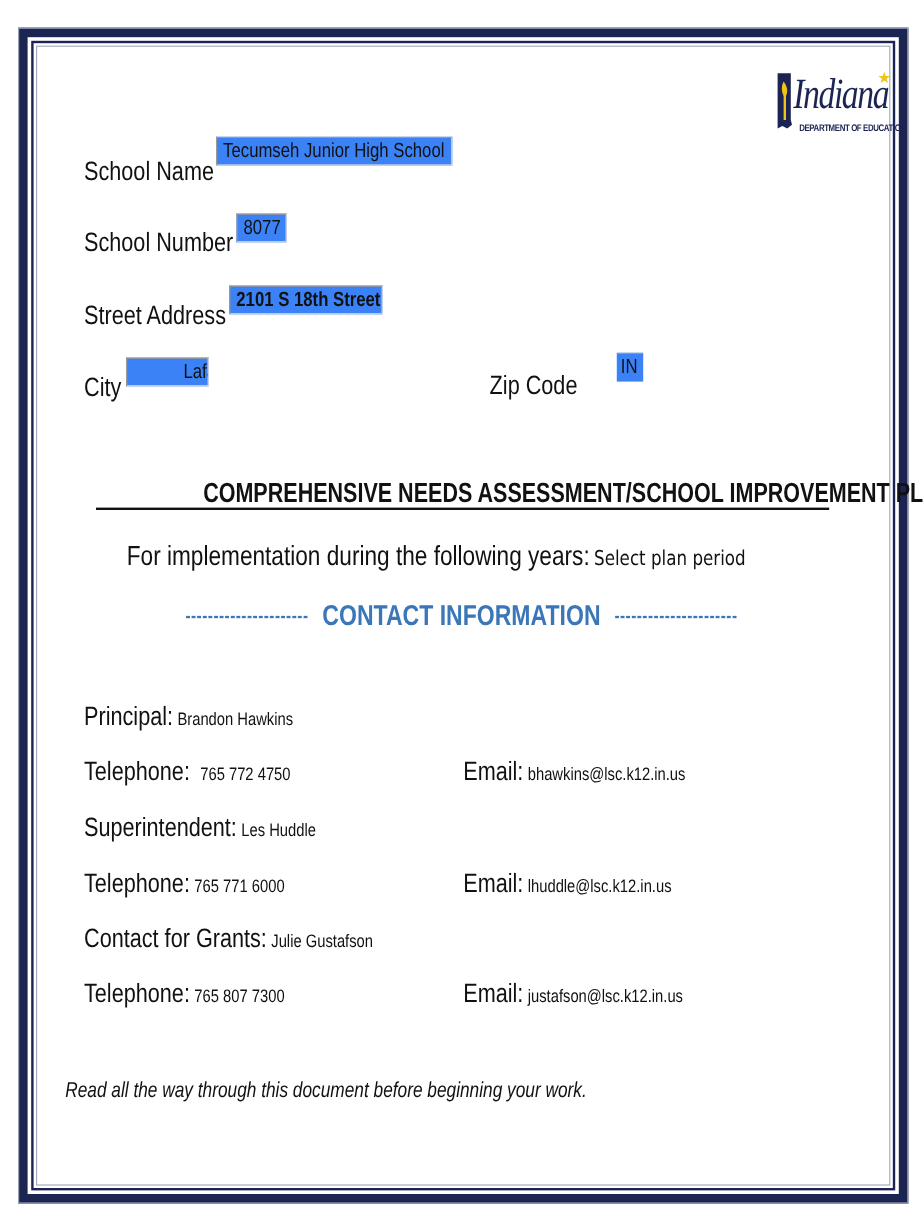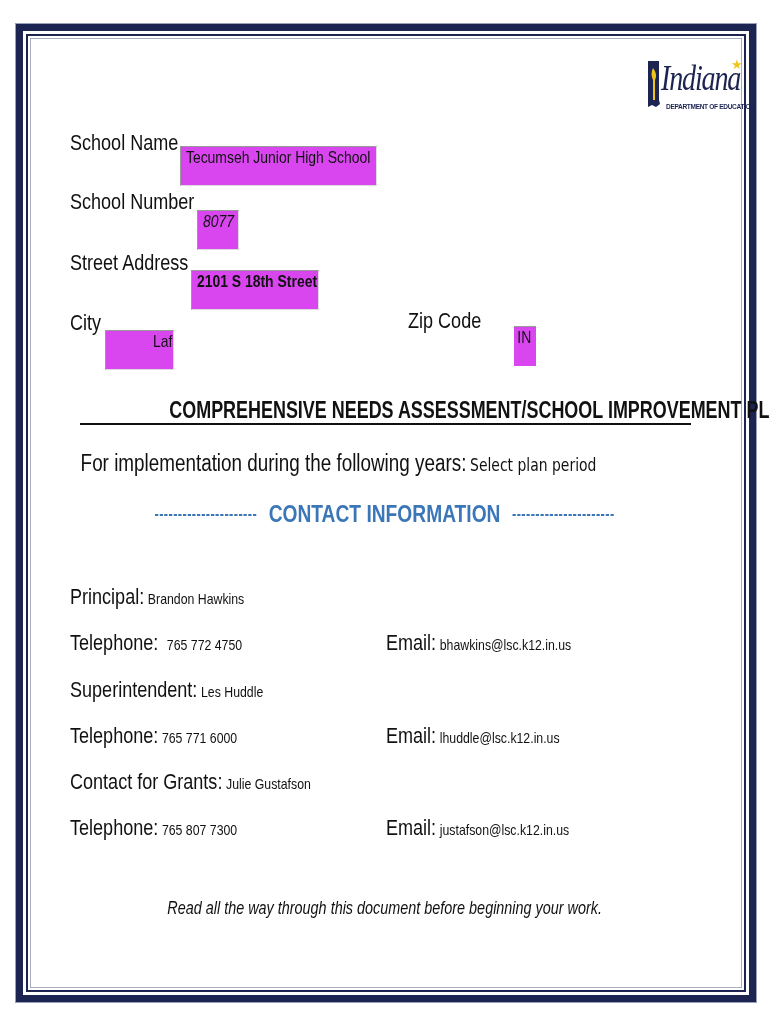--- a/index.html
+++ b/index.html
@@ -38,50 +38,50 @@
     letter-spacing: -0.4px; white-space: nowrap; transform: scaleX(0.82); transform-origin: left top;
   }
 
   .label {
     font-size: 22px; color: #111; white-space: nowrap;
     transform: scaleX(0.82); transform-origin: left top; line-height: 26px;
   }
   .field {
     border-top: 1.5px solid #999; border-left: 1.5px solid #999;
     border-right: 1px solid #ddd; border-bottom: 1px solid #ddd;
-    background: #d946ef; height: 40px; overflow: hidden; margin-top: 32px;
+    background: #3b82f6; height: 24px; overflow: hidden;
   }
   .field-text {
     display: inline-block; font-size: 17px; line-height: 22px; padding-left: 6px; white-space: nowrap;
     transform: scaleX(0.82); transform-origin: left top; color: #111;
   }
 
   .title {
     left: 81px; top: 396px; width: 608px; font-size: 23px; font-weight: bold; color: #111;
     white-space: nowrap; line-height: 28px; text-align: center;
   }
   .title span { display: inline-block; transform: scaleX(0.78); transform-origin: center top; }
   .title-rule-1 { left: 80px; top: 423px; width: 611px; height: 2px; background: #111; }
 
-  .impl { left: 0; top: 450px; width: 678px; text-align: center; white-space: nowrap; }
+  .impl { left: 0; top: 450px; width: 678px; text-align: right; white-space: nowrap; }
   .impl-inner { display: inline-block; transform: scaleX(0.82); transform-origin: center top; }
   .impl-label { font-size: 23px; color: #111; }
   .impl-value { font-size: 17px; color: #111; font-family: "DejaVu Sans", sans-serif; }
 
   .contact-head { left: 0; top: 500px; width: 770px; text-align: center; white-space: nowrap; color: #3b77b8; }
   .contact-head-inner { display: inline-block; transform: scaleX(0.8); transform-origin: center top; font-weight: bold; }
   .dash { font-size: 16px; letter-spacing: 0.5px; vertical-align: middle; }
   .contact-title { font-size: 24px; margin: 0 10px; vertical-align: middle; }
 
   .kv { white-space: nowrap; transform: scaleX(0.82); transform-origin: left top; }
   .kv-label { font-size: 22px; color: #111; }
   .kv-value { font-size: 15px; color: #111; }
 
   .note {
-    left: 0; top: 898px; width: 770px; text-align: center; white-space: nowrap;
+    left: 0; top: 898px; width: 770px; white-space: nowrap;
   }
   .note-inner { display: inline-block; font-style: italic; font-size: 18px; transform: scaleX(0.8); transform-origin: center top; color: #111; }
 </style>
 </head>
 <body>
 
 <div class="frame-outer">
   <div class="frame-gap">
     <div class="frame-inner">
       <div class="frame-inner-line"></div>
@@ -98,21 +98,21 @@
   <div class="logo-star">★</div>
   <div class="logo-sub">DEPARTMENT OF EDUCATION</div>
 </div>
 
 <div class="abs label" style="left:70px; top:130px;">School Name</div>
 <div class="abs field" style="left:180px; top:114px; width:197px;">
   <span class="field-text">Tecumseh Junior High School</span>
 </div>
 
 <div class="abs label" style="left:70px; top:189px;">School Number</div>
-<div class="abs field" style="left:197px; top:178px; width:42px;font-style:italic;">
+<div class="abs field" style="left:197px; top:178px; width:42px;">
   <span class="field-text">8077</span>
 </div>
 
 <div class="abs label" style="left:70px; top:250px;">Street Address</div>
 <div class="abs field" style="left:191px; top:238px; width:128px;font-weight:bold;">
   <span class="field-text">2101 S 18th Street</span>
 </div>
 
 <div class="abs label" style="left:70px; top:310px;">City</div>
 <div class="abs field" style="left:105px; top:298px; width:69px;padding-left:42px;">

